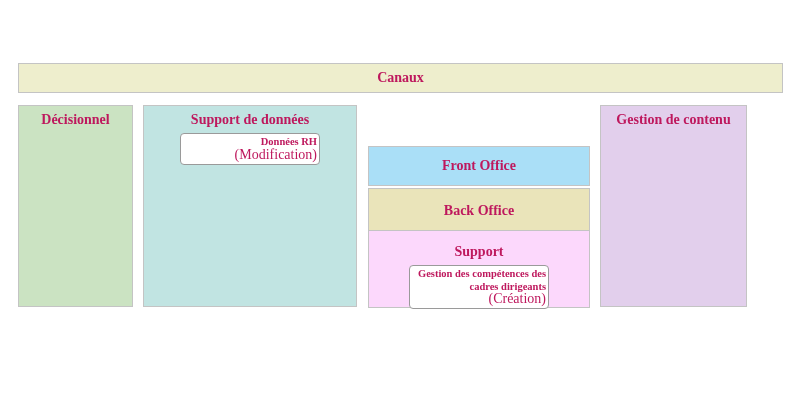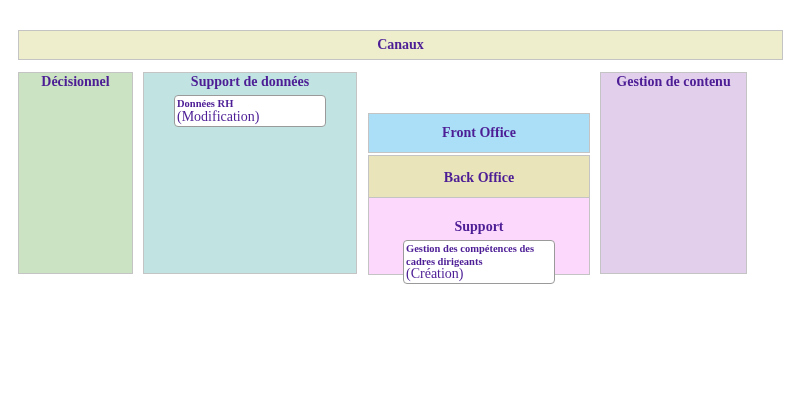--- a/index.html
+++ b/index.html
@@ -12,57 +12,58 @@
     position: relative;
     width: 800px;
     height: 400px;
     background: #ffffff;
     overflow: hidden;
   }
   .zone {
     position: absolute;
     box-sizing: border-box;
     border: 1px solid #c4c4c4;
-    color: #4c1d95;
+    color: #be185d;
+    margin-top: 33px;
   }
   .zone-title {
     font-weight: bold;
     font-size: 14px;
     line-height: 18px;
     text-align: center;
     white-space: nowrap;
   }
   
   .z-canaux {
     left: 18px; top: 30px; width: 765px; height: 30px;
     display: flex; align-items: center; justify-content: center;
   }
   
-  .z-col { }
+  .z-col { padding-top: 5px; }
   .z-decisionnel        { left: 18px;  top: 72px; width: 115px; height: 202px; }
   .z-gestion-donnees    { left: 143px; top: 72px; width: 214px; height: 202px; }
   .z-gestion-contenu    { left: 600px; top: 72px; width: 147px; height: 202px; }
   
   .z-mid {
     left: 368px; width: 222px;
     display: flex; align-items: center; justify-content: center;
   }
   .z-echanges    { top: 72px;  height: 30px; }
   .z-front       { top: 113px; height: 40px; }
   .z-back        { top: 155px; height: 46px; }
-  .z-support     { left: 368px; top: 197px; width: 222px; height: 78px; padding-top: 20px; }
+  .z-support     { left: 368px; top: 197px; width: 222px; height: 78px; padding-top: 12px; }
   
   .app-card {
     box-sizing: border-box;
-    width: 152px;
+    width: 140px;
     margin: 4px auto 0;
     background: #ffffff;
     border: 1px solid #9a9a9a;
     border-radius: 4px;
-    text-align: left;
+    text-align: right;
     padding: 2px 2px 3px;
   }
   .app-title {
     font-weight: bold;
     font-size: 10.5px;
     line-height: 12.5px;
   }
   .app-status {
     font-size: 14px;
     line-height: 12px;

